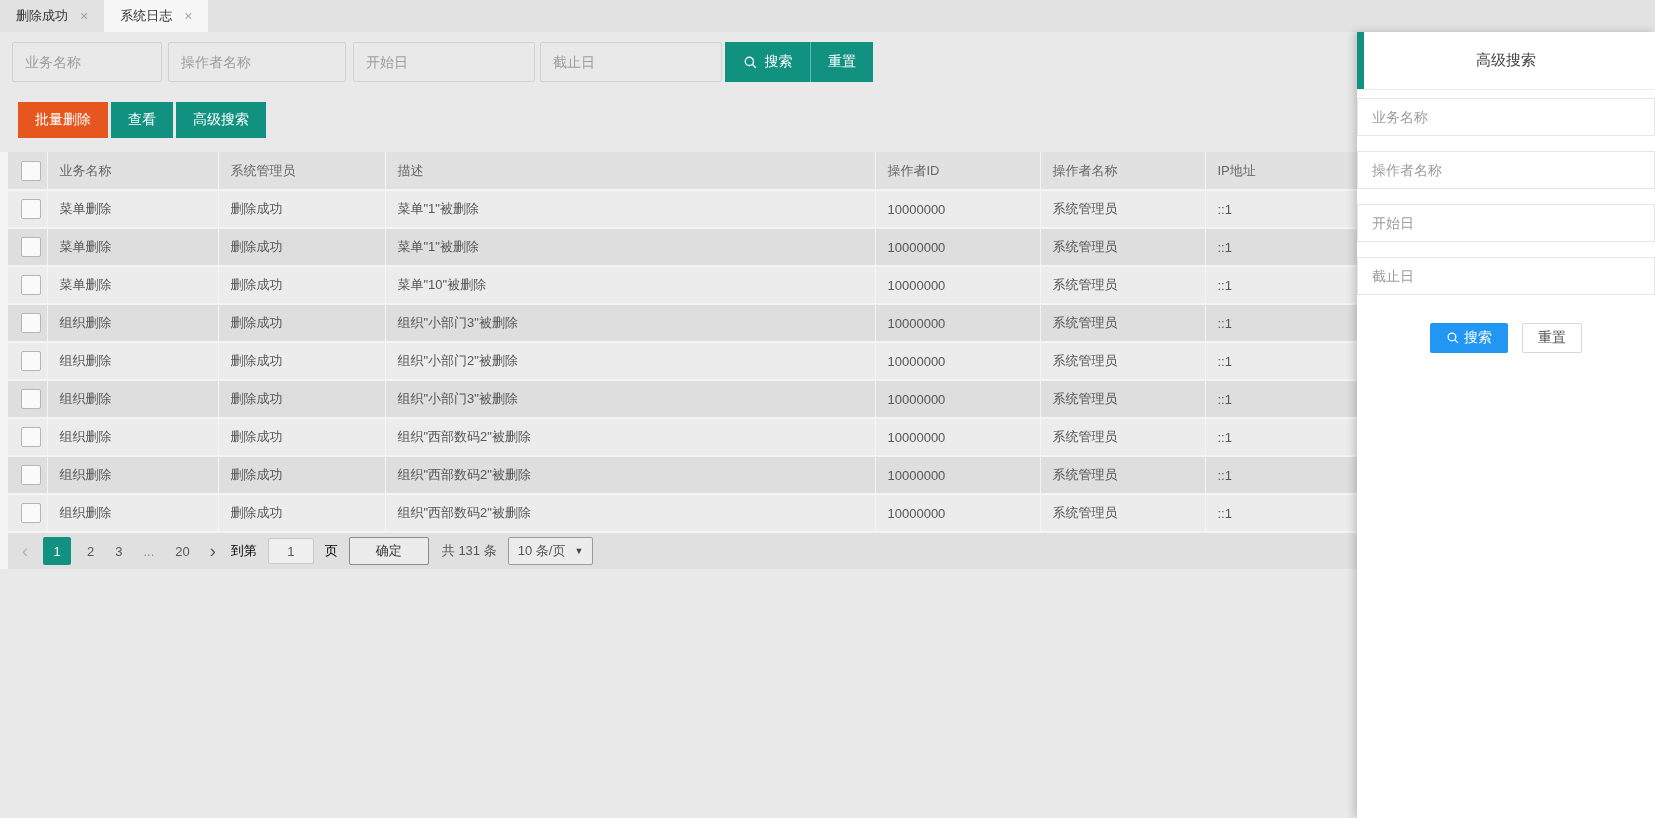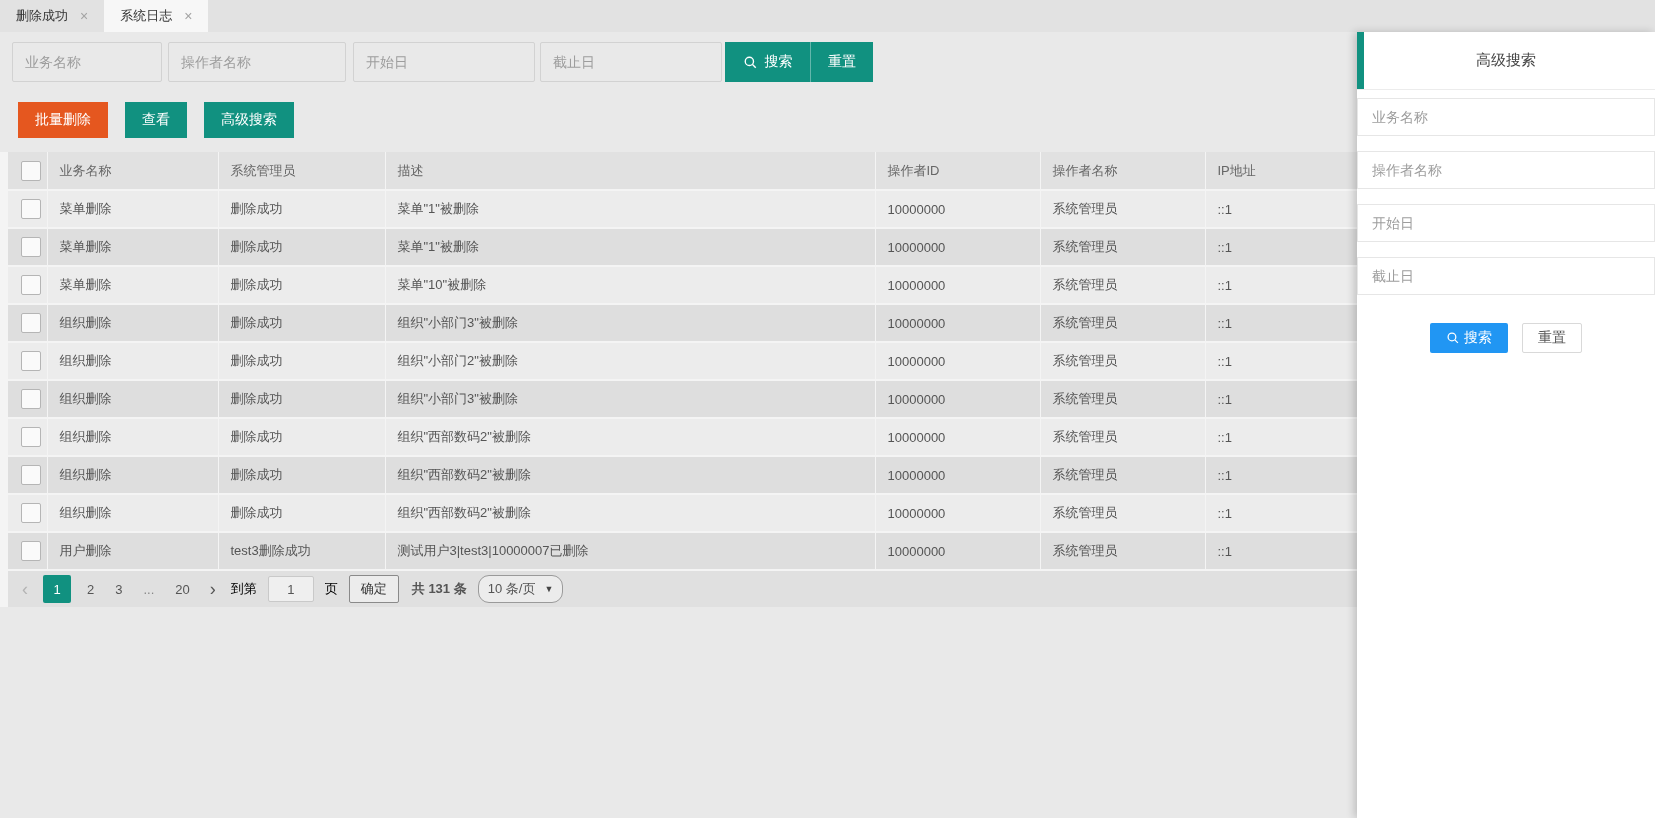--- a/index.html
+++ b/index.html
@@ -21,21 +21,21 @@
              padding:0 12px; font-size:14px; color:#555; outline:none; }
   .s-input::placeholder, .p-input::placeholder, .goto-input::placeholder { color:#9d9d9d; }
   .w1{ width:150px; } .w2{ width:178px; margin-left:6px; } .w3{ width:182px; margin-left:7px; } .w4{ width:182px; margin-left:5px; }
   .btn-group { display:flex; margin-left:3px; }
   .btn-teal { background:#119180; color:#fff; border:none; height:40px; font-size:14px;
               display:flex; align-items:center; justify-content:center; gap:7px; cursor:pointer; }
   .btn-top-search { width:86px; border-right:1px solid rgba(255,255,255,0.35); }
   .btn-top-reset { width:62px; }
 
   
-  .toolbar-row { margin:20px 0 0 18px; display:flex; gap:17px; }
+  .toolbar-row { margin:20px 0 0 18px; display:flex; gap:3px; }
   .tb-btn { height:36px; padding:0 17px; color:#fff; font-size:14px; border:none; cursor:pointer; background:#119180; }
   .tb-btn.orange { background:#e5571f; }
 
   
   .table-wrap { margin-top:14px; border-left:8px solid #f4f4f4; }
   table { width:1647px; border-collapse:collapse; table-layout:fixed; }
   th, td { border-bottom:2px solid #f4f4f4; border-right:1px solid #f4f4f4;
            padding:0 6px 0 12px; font-size:13px; text-align:left; font-weight:normal;
            white-space:nowrap; overflow:hidden; }
   th { height:38px; background:#e1e1e1; color:#666; }
@@ -52,24 +52,24 @@
   .pg-arrow { font-size:18px; line-height:1; cursor:pointer; padding:0 4px; }
   .pg-arrow.prev { color:#b3b3b3; }
   .pg-arrow.next { color:#555; }
   .page { padding:0 5px; cursor:pointer; }
   .page.active { background:#119180; color:#fff; width:28px; height:28px;
                  display:flex; align-items:center; justify-content:center; border-radius:2px; padding:0; }
   .page.ellipsis { cursor:default; color:#888; }
   .goto-label, .page-unit { color:#000000; }
   .goto-input { width:46px; height:26px; border:1px solid #c9c9c9; background:#efefef; text-align:center;
                 font-size:13px; color:#555; border-radius:2px; outline:none; }
-  .confirm-btn { height:28px; padding:0 11px; border:1px solid #8a8a8a; background:#ececec;
+  .confirm-btn { height:28px; padding:0 26px; border:1px solid #8a8a8a; background:#ececec;
                  border-radius:2px; font-size:13px; color:#333; cursor:pointer; }
-  .total { color:#555; margin-left:2px;font-weight:bold; }
-  .size-select { height:28px; border:1px solid #9a9a9a; background:#ececec; border-radius:11px;
+  .total { color:#555; margin-left:2px; }
+  .size-select { height:28px; border:1px solid #9a9a9a; background:#ececec; border-radius:2px;
                  display:flex; align-items:center; gap:9px; padding:0 9px; cursor:pointer; }
   .caret { font-size:9px; color:#444; }
 
   
   .panel { position:absolute; top:0; right:0; width:298px; height:100%; background:#fff;
            box-shadow:-3px 0 8px rgba(0,0,0,0.18); }
   .panel-header { position:relative; height:58px; border-bottom:1px solid #ececec;
                   display:flex; align-items:center; justify-content:center; font-size:15px; color:#444; }
   .panel-accent { position:absolute; left:0; top:0; width:7px; height:100%; background:#119180; }
   .panel-body { padding-top:8px; }
@@ -220,29 +220,20 @@
           </tr>
           <tr class="row odd">
             <td class="col-check"><span class="checkbox"></span></td>
             <td>组织删除</td>
             <td>删除成功</td>
             <td>组织"西部数码2"被删除</td>
             <td>10000000</td>
             <td>系统管理员</td>
             <td>::1</td>
           </tr>
-          <tr class="row even">
-            <td class="col-check"><span class="checkbox"></span></td>
-            <td>用户删除</td>
-            <td>test3删除成功</td>
-            <td>测试用户3|test3|10000007已删除</td>
-            <td>10000000</td>
-            <td>系统管理员</td>
-            <td>::1</td>
-          </tr>
         </tbody>
     </table>
   </div>
 
   <div class="pagination">
     <span class="pg-arrow prev">‹</span>
     <span id="pages" style="display:flex;align-items:center;gap:11px;">
         <span class="page active">1</span>
         <span class="page">2</span>
         <span class="page">3</span>

